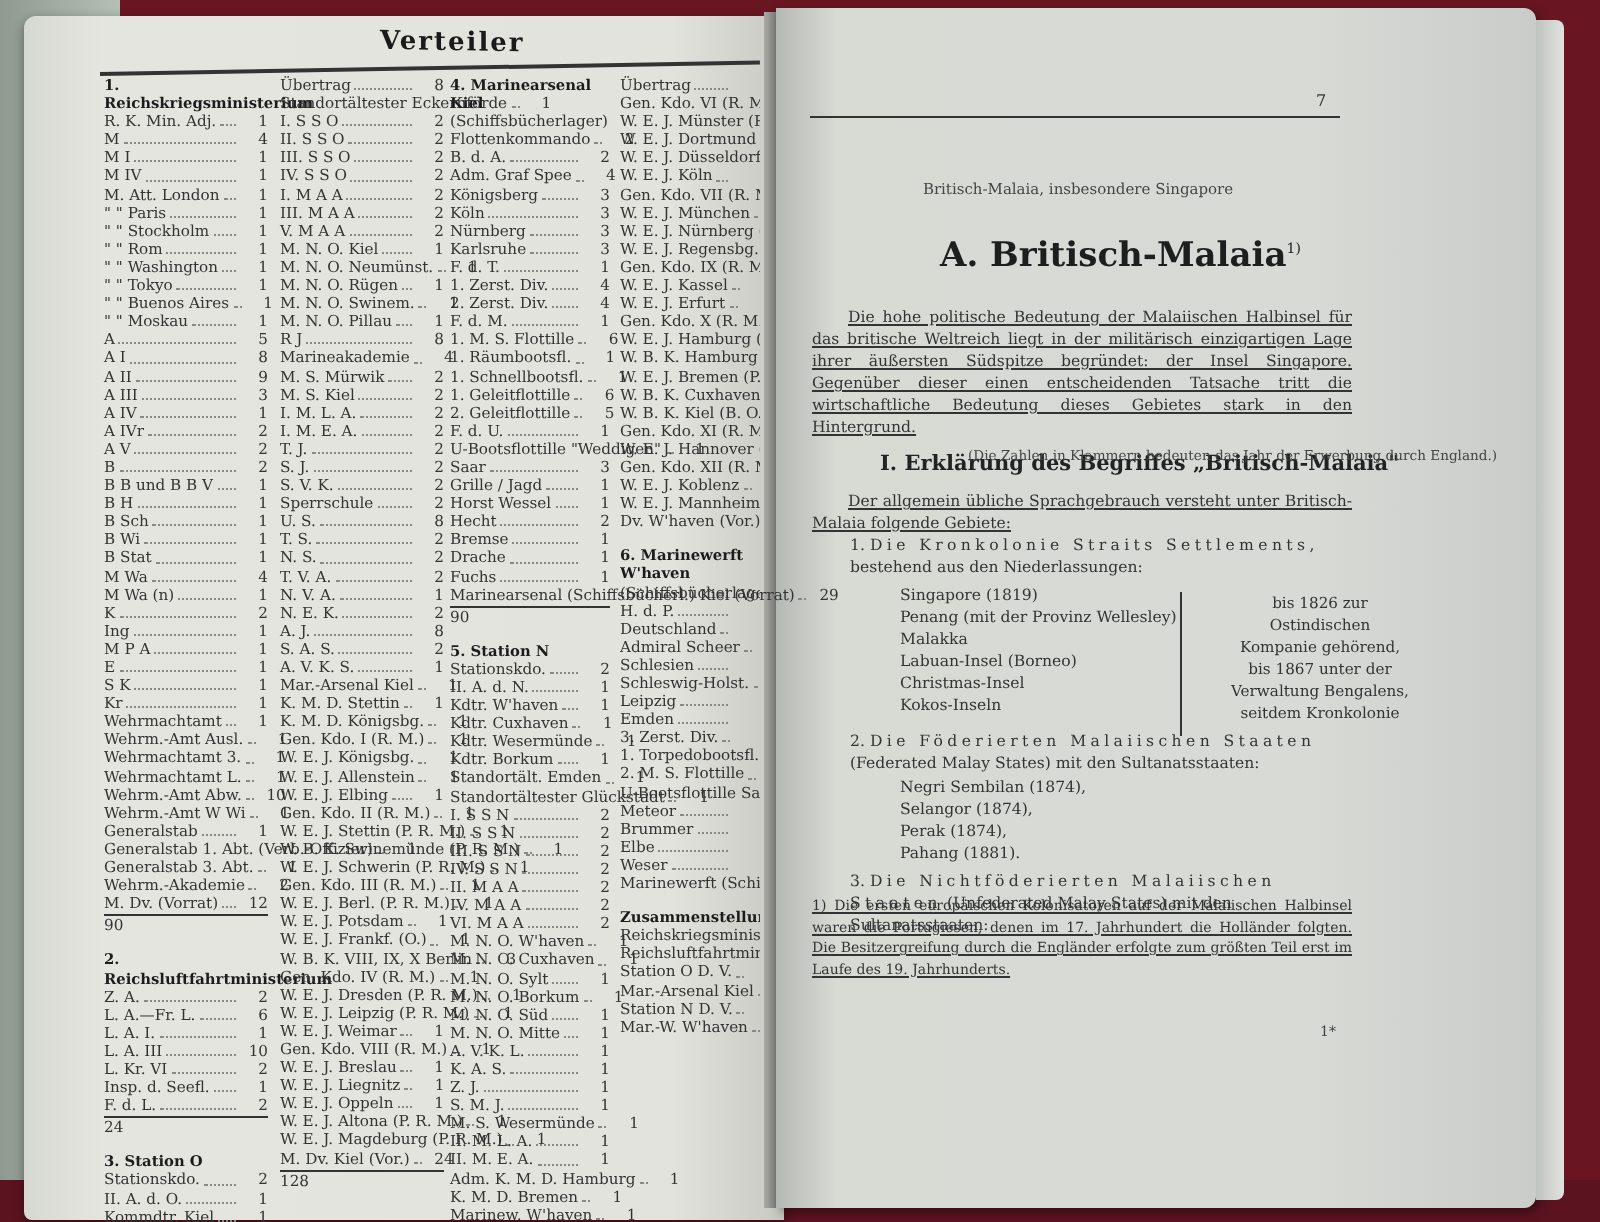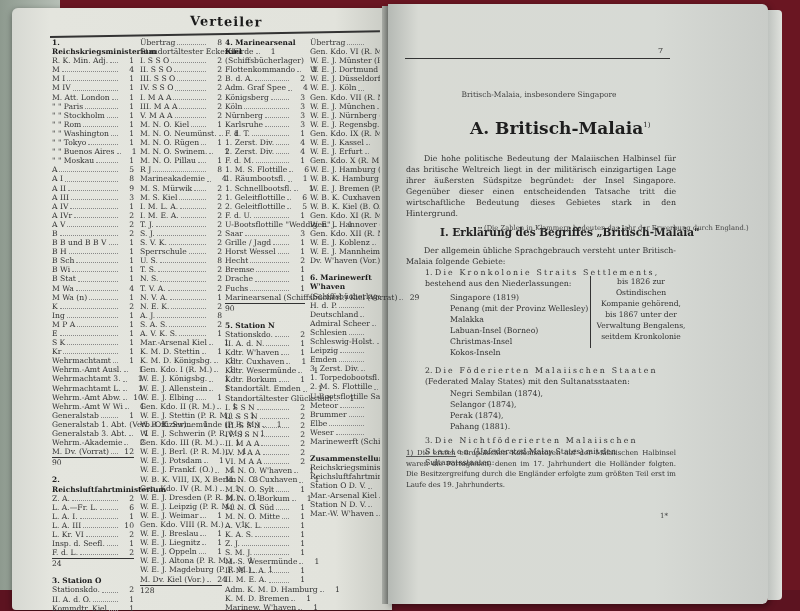--- a/index.html
+++ b/index.html
@@ -71,36 +71,36 @@
   }
   .rp-rule {
     position:absolute; left:405px; top:58px; width:265px; height:1px; background:#333;
   }
   .rp-title {
     position:absolute; left:470px; top:118px; font-size:17px; font-weight:bold; color:#1e1e1e;
   }
   .rp-title sup { font-size:7px; font-weight:normal; }
   .rp-body {
     position:absolute; left:406px; width:270px; font-size:7.8px; line-height:11px;
-    color:#333; text-align:justify;
+    color:#333; text-align:justify;text-decoration:underline;
   }
   .rp-intro { top:153px; text-indent:18px; }
   .rp-sec-title {
     position:absolute; left:440px; top:226px; font-size:10.5px; font-weight:bold; color:#222;
   }
   .rp-sec-note {
     position:absolute; left:436px; top:224px; font-size:6.8px; color:#444;margin-left:48px;
   }
   .rp-general { top:245px; text-indent:18px; }
   .rp-item { position:absolute; left:425px; width:255px; font-size:7.8px; line-height:11px; color:#333; }
   .rp-item .spaced { letter-spacing:2.2px;margin-top:42px; }
   .rp-sub { position:absolute; left:450px; font-size:7.8px; line-height:11px; color:#333; }
   .rp-bracket {
-    position:absolute; left:590px; top:276px; width:90px; height:72px;
-    border-left:1px solid #333; padding-left:5px; text-align:center;
+    position:absolute; left:590px; top:296px; width:90px; height:72px;
+    border-left:1px solid #333; padding-left:24px; text-align:center;
     font-size:7.6px; line-height:11px; color:#333;
   }
   .rp-fn-rule { position:absolute; left:406px; top:456px; width:50px; height:1px; background:#555; }
   .rp-footnote { top:448px; font-size:7px; line-height:10.5px; }
   .rp-sig { position:absolute; left:660px; top:512px; font-size:7px; color:#444; }
   .dots { flex:1; border-bottom:1px dotted #888; margin:0 2px 2px 2px; min-width:4px; }
 </style>
 </head>
 <body>
 

